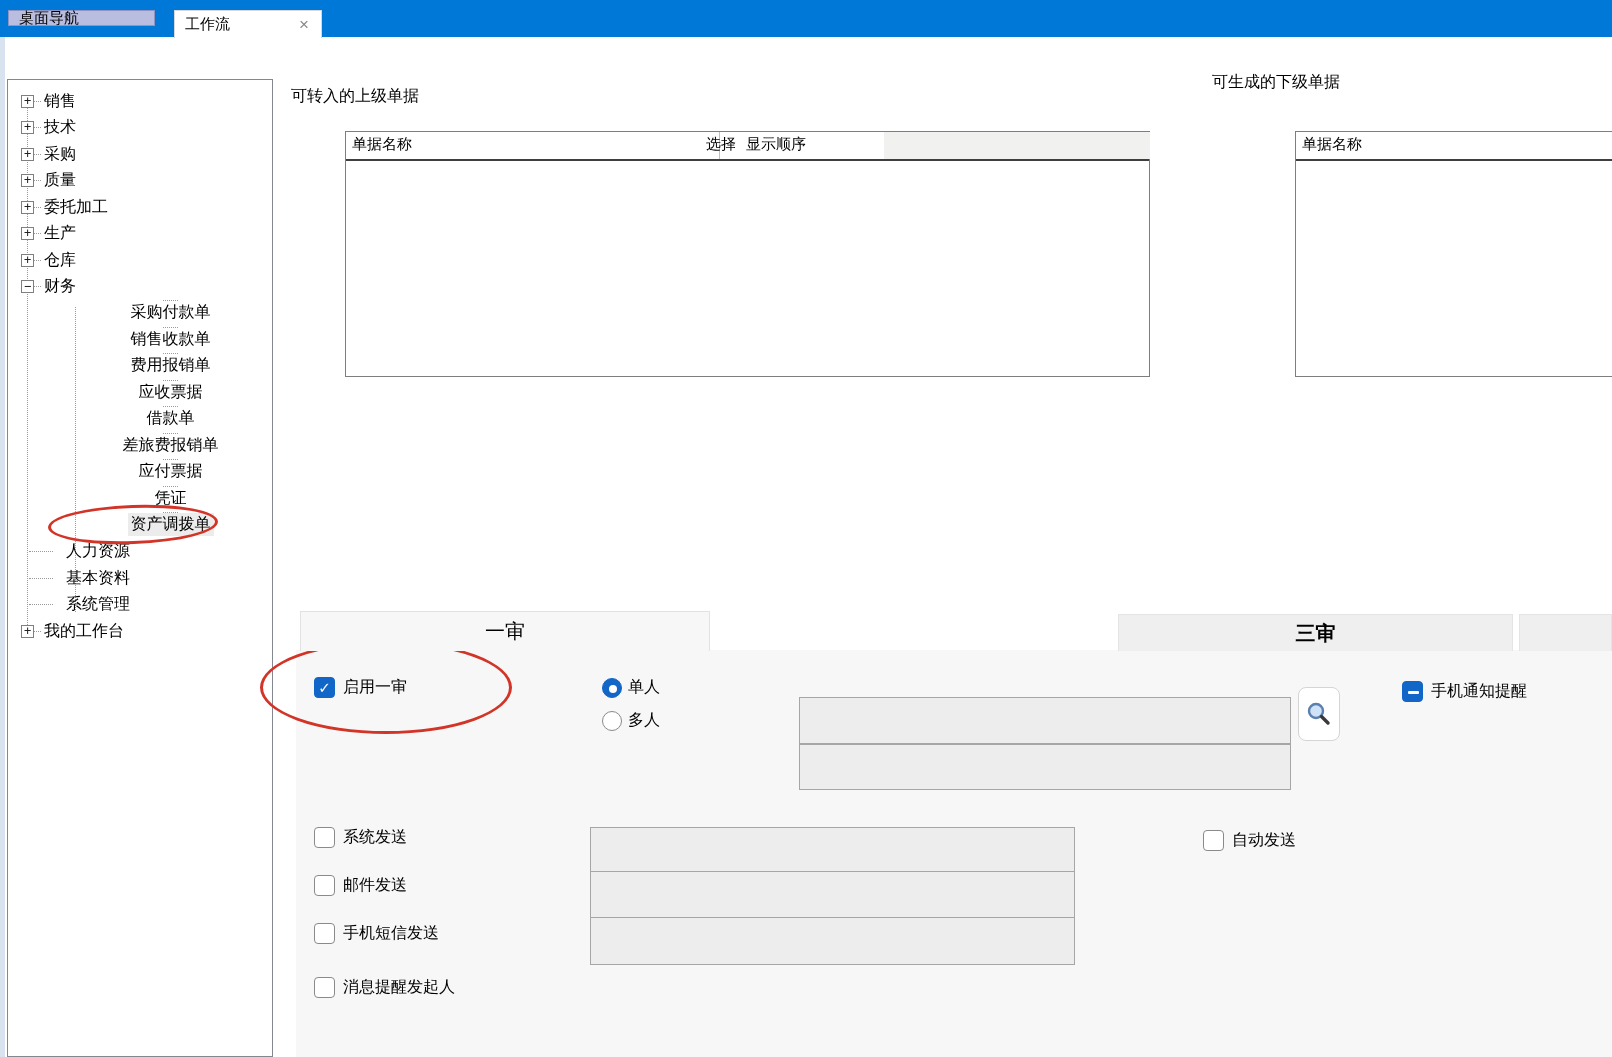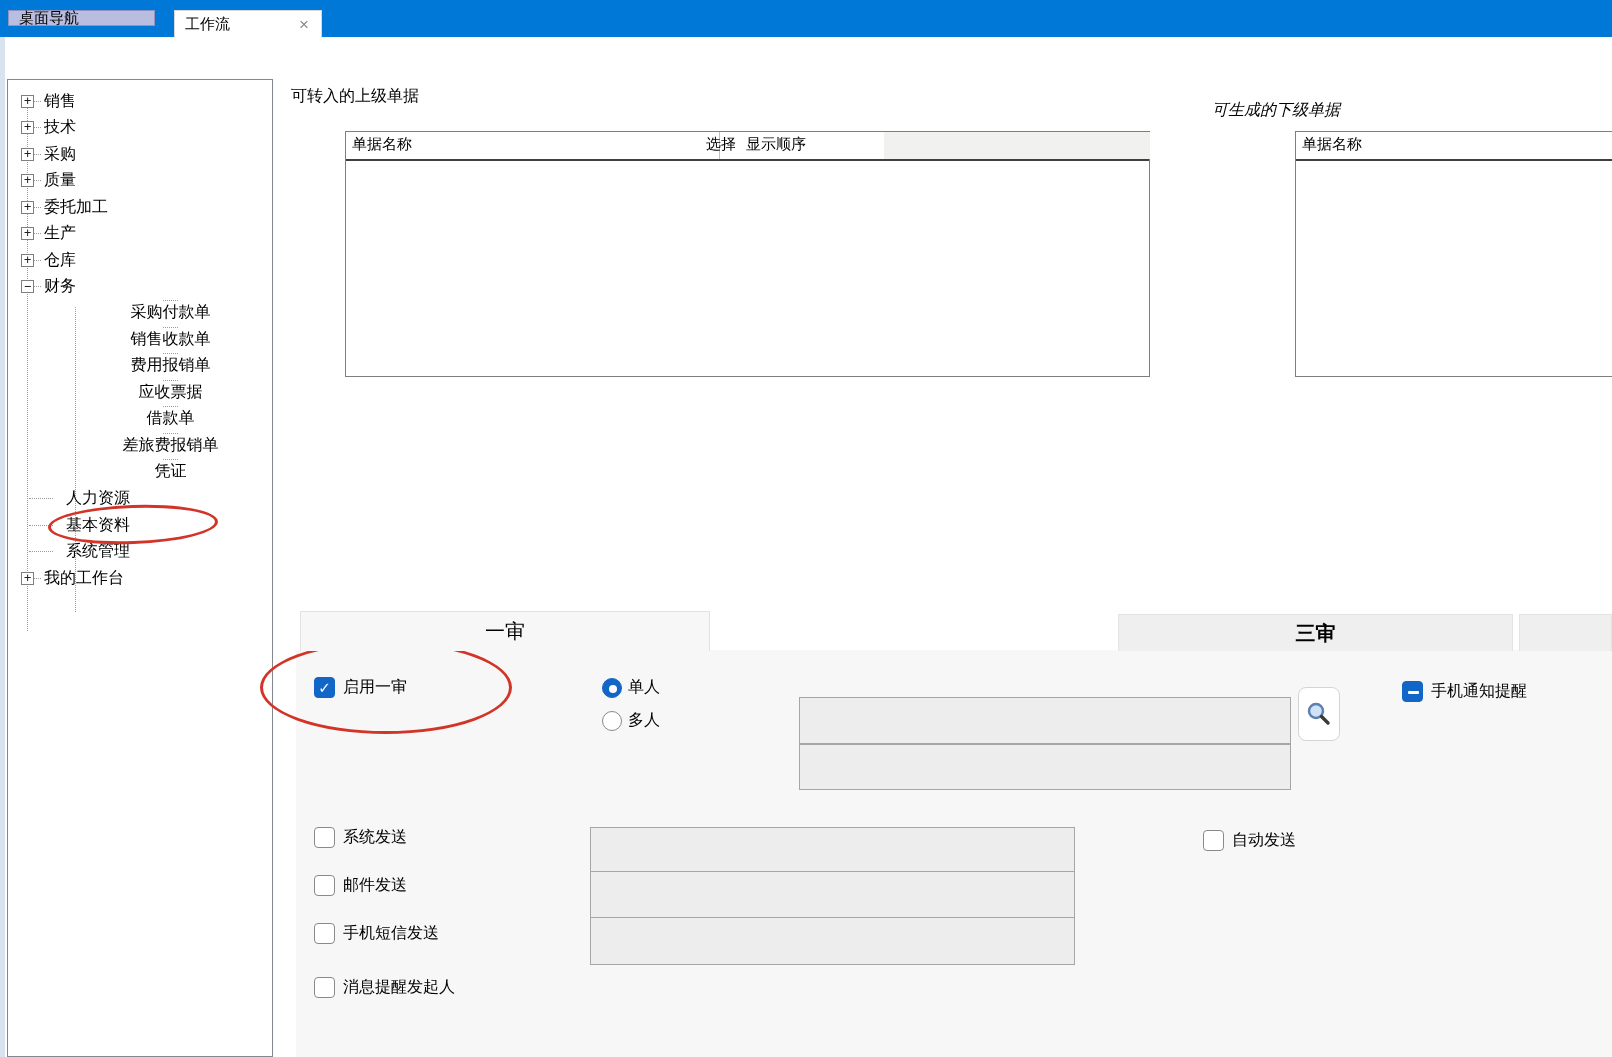--- a/index.html
+++ b/index.html
@@ -148,21 +148,29 @@
         <div class="tree-row lv1">
           <span class="stub" style="width: 15px;"></span>
           <span class="lbl">借款单</span>
         </div>
         <div class="tree-row lv1">
           <span class="stub" style="width: 15px;"></span>
           <span class="lbl">差旅费报销单</span>
         </div>
         <div class="tree-row lv1">
           <span class="stub" style="width: 15px;"></span>
+          <span class="lbl">应付票据</span>
+        </div>
+        <div class="tree-row lv1">
+          <span class="stub" style="width: 15px;"></span>
           <span class="lbl">凭证</span>
+        </div>
+        <div class="tree-row lv1">
+          <span class="stub" style="width: 15px;"></span>
+          <span class="lbl selected">资产调拨单</span>
         </div>
         <div class="tree-row lv0 noicon">
           <span class="stub" style="width: 24px;"></span>
           <span class="lbl">人力资源</span>
         </div>
         <div class="tree-row lv0 noicon">
           <span class="stub" style="width: 24px;"></span>
           <span class="lbl">基本资料</span>
         </div>
         <div class="tree-row lv0 noicon">
@@ -182,21 +190,21 @@
     <div class="hdr">
       <div class="hdr-filler" style="left:538px; width:266px;"></div>
       <div class="hdr-sep" style="left:373px;"></div>
       <div class="hdr-cell" style="left:6px;">单据名称</div>
       <div class="hdr-cell" style="left:360px;">选择</div>
       <div class="hdr-cell" style="left:400px;">显示顺序</div>
       <div class="hdr-line"></div>
     </div>
   </div>
 
-  <div class="section-label" style="left:1212px; top:100px;font-style:italic;">可生成的下级单据</div>
+  <div class="section-label" style="left:1212px; top:72px;">可生成的下级单据</div>
   <div class="doc-table" style="left:1295px; top:131px; width:330px; height:246px;">
     <div class="hdr">
       <div class="hdr-cell" style="left:6px;">单据名称</div>
       <div class="hdr-line"></div>
     </div>
   </div>
 
   <div class="audit-panel"></div>
   <div class="audit-tab active">
     <span>一审</span>

